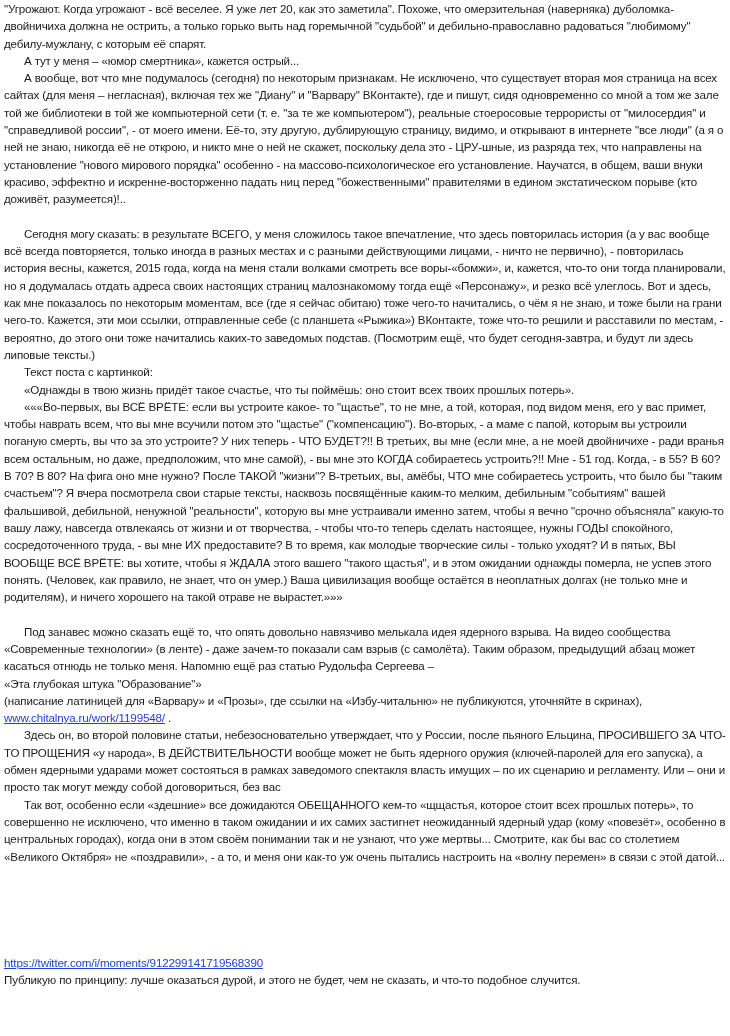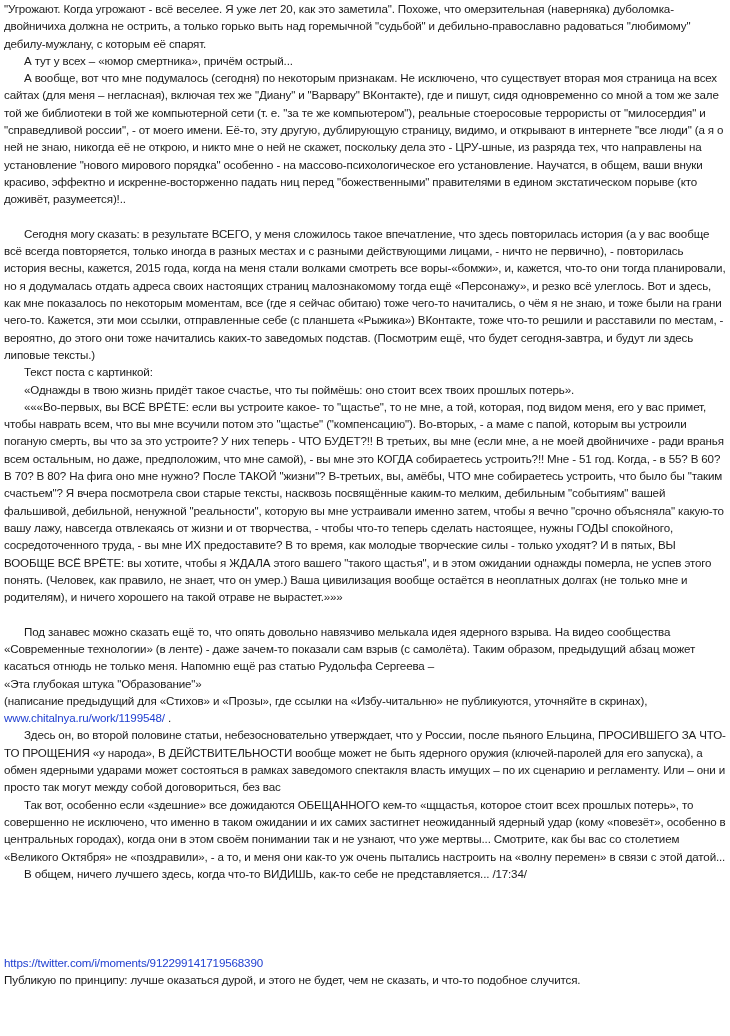--- a/index.html
+++ b/index.html
@@ -30,51 +30,51 @@
       text-align: left;
     }
     .ind {
       text-indent: 20px;
     }
     .gap {
       height: 17.3px;
     }
     .link {
       color: #1f3fd1;
+      text-decoration: underline;
       cursor: pointer;
     }
     .footer {
       position: absolute;
       left: 4px;
       top: 954px;
       width: 724px;
     }
   </style>
 </head>
 <body>
 
 <div class="doc">
   <p class="p">"Угрожают. Когда угрожают - всё веселее. Я уже лет 20, как это заметила". Похоже, что омерзительная (наверняка) дуболомка-двойничиха должна не острить, а только горько выть над горемычной "судьбой" и дебильно-православно радоваться "любимому" дебилу-мужлану, с которым её спарят.</p>
-  <p class="p ind">А тут у всех – «юмор смертника», причём острый...</p>
+  <p class="p ind">А тут у меня – «юмор смертника», кажется острый...</p>
   <p class="p ind">А вообще, вот что мне подумалось (сегодня) по некоторым признакам. Не исключено, что существует вторая моя страница на всех сайтах (для меня – негласная), включая тех же "Диану" и "Варвару" ВКонтакте), где и пишут, сидя одновременно со мной а том же зале той же библиотеки в той же компьютерной сети (т. е. "за те же компьютером"), реальные стоеросовые террористы от "милосердия" и "справедливой россии", - от моего имени. Её-то, эту другую, дублирующую страницу, видимо, и открывают в интернете "все люди" (а я о ней не знаю, никогда её не открою, и никто мне о ней не скажет, поскольку дела это - ЦРУ-шные, из разряда тех, что направлены на установление "нового мирового порядка" особенно - на массово-психологическое его установление. Научатся, в общем, ваши внуки красиво, эффектно и искренне-восторженно падать ниц перед "божественными" правителями в едином экстатическом порыве (кто доживёт, разумеется)!..</p>
 
   <div class="gap"></div>
 
   <p class="p ind">Сегодня могу сказать: в результате ВСЕГО, у меня сложилось такое впечатление, что здесь повторилась история (а у вас вообще всё всегда повторяется, только иногда в разных местах и с разными действующими лицами, - ничто не первично), - повторилась история весны, кажется, 2015 года, когда на меня стали волками смотреть все воры-«бомжи», и, кажется, что-то они тогда планировали, но я додумалась отдать адреса своих настоящих страниц малознакомому тогда ещё «Персонажу», и резко всё улеглось. Вот и здесь, как мне показалось по некоторым моментам, все (где я сейчас обитаю) тоже чего-то начитались, о чём я не знаю, и тоже были на грани чего-то. Кажется, эти мои ссылки, отправленные себе (с планшета «Рыжика») ВКонтакте, тоже что-то решили и расставили по местам, - вероятно, до этого они тоже начитались каких-то заведомых подстав. (Посмотрим ещё, что будет сегодня-завтра, и будут ли здесь липовые тексты.)</p>
   <p class="p ind">Текст поста с картинкой:</p>
   <p class="p ind">«Однажды в твою жизнь придёт такое счастье, что ты поймёшь: оно стоит всех твоих прошлых потерь».</p>
   <p class="p ind">«««Во-первых, вы ВСЁ ВРЁТЕ: если вы устроите какое- то "щастье", то не мне, а той, которая, под видом меня, его у вас примет, чтобы наврать всем, что вы мне всучили потом это "щастье" ("компенсацию"). Во-вторых, - а маме с папой, которым вы устроили поганую смерть, вы что за это устроите? У них теперь - ЧТО БУДЕТ?!! В третьих, вы мне (если мне, а не моей двойничихе - ради вранья всем остальным, но даже, предположим, что мне самой), - вы мне это КОГДА собираетесь устроить?!! Мне - 51 год. Когда, - в 55? В 60? В 70? В 80? На фига оно мне нужно? После ТАКОЙ "жизни"? В-третьих, вы, амёбы, ЧТО мне собираетесь устроить, что было бы "таким счастьем"? Я вчера посмотрела свои старые тексты, насквозь посвящённые каким-то мелким, дебильным "событиям" вашей фальшивой, дебильной, ненужной "реальности", которую вы мне устраивали именно затем, чтобы я вечно "срочно объясняла" какую-то вашу лажу, навсегда отвлекаясь от жизни и от творчества, - чтобы что-то теперь сделать настоящее, нужны ГОДЫ спокойного, сосредоточенного труда, - вы мне ИХ предоставите? В то время, как молодые творческие силы - только уходят? И в пятых, ВЫ ВООБЩЕ ВСЁ ВРЁТЕ: вы хотите, чтобы я ЖДАЛА этого вашего "такого щастья", и в этом ожидании однажды померла, не успев этого понять. (Человек, как правило, не знает, что он умер.) Ваша цивилизация вообще остаётся в неоплатных долгах (не только мне и родителям), и ничего хорошего на такой отраве не вырастет.»»»</p>
 
   <div class="gap"></div>
 
   <p class="p ind">Под занавес можно сказать ещё то, что опять довольно навязчиво мелькала идея ядерного взрыва. На видео сообщества «Современные технологии» (в ленте) - даже зачем-то показали сам взрыв (с самолёта). Таким образом, предыдущий абзац может касаться отнюдь не только меня. Напомню ещё раз статью Рудольфа Сергеева –</p>
   <p class="p">«Эта глубокая штука "Образование"»</p>
-  <p class="p"> (написание предыдущий для «Стихов» и «Прозы», где ссылки на «Избу-читальню» не публикуются, уточняйте в скринах),</p>
+  <p class="p"> (написание латиницей для «Варвару» и «Прозы», где ссылки на «Избу-читальню» не публикуются, уточняйте в скринах),</p>
   <p class="p"><span class="link">www.chitalnya.ru/work/1199548/</span><span> .</span></p>
   <p class="p ind">Здесь он, во второй половине статьи, небезосновательно утверждает, что у России, после пьяного Ельцина, ПРОСИВШЕГО ЗА ЧТО-ТО ПРОЩЕНИЯ «у народа», В ДЕЙСТВИТЕЛЬНОСТИ вообще может не быть ядерного оружия (ключей-паролей для его запуска), а обмен ядерными ударами может состояться в рамках заведомого спектакля власть имущих – по их сценарию и регламенту. Или – они и просто так могут между собой договориться, без вас</p>
   <p class="p ind">Так вот, особенно если «здешние» все дожидаются ОБЕЩАННОГО кем-то «щщастья, которое стоит всех прошлых потерь», то совершенно не исключено, что именно в таком ожидании и их самих застигнет неожиданный ядерный удар (кому «повезёт», особенно в центральных городах), когда они в этом своём понимании так и не узнают, что уже мертвы... Смотрите, как бы вас со столетием «Великого Октября» не «поздравили», - а то, и меня они как-то уж очень пытались настроить на «волну перемен» в связи с этой датой...</p>
-  <p class="p ind">В общем, ничего лучшего здесь, когда что-то ВИДИШЬ, как-то себе не представляется... /17:34/</p>
 </div>
 
 <div class="footer">
   <p class="p"><span class="link">https://twitter.com/i/moments/912299141719568390</span></p>
   <p class="p">Публикую по принципу: лучше оказаться дурой, и этого не будет, чем не сказать, и что-то подобное случится.</p>
 </div>
 
 </body></html>

